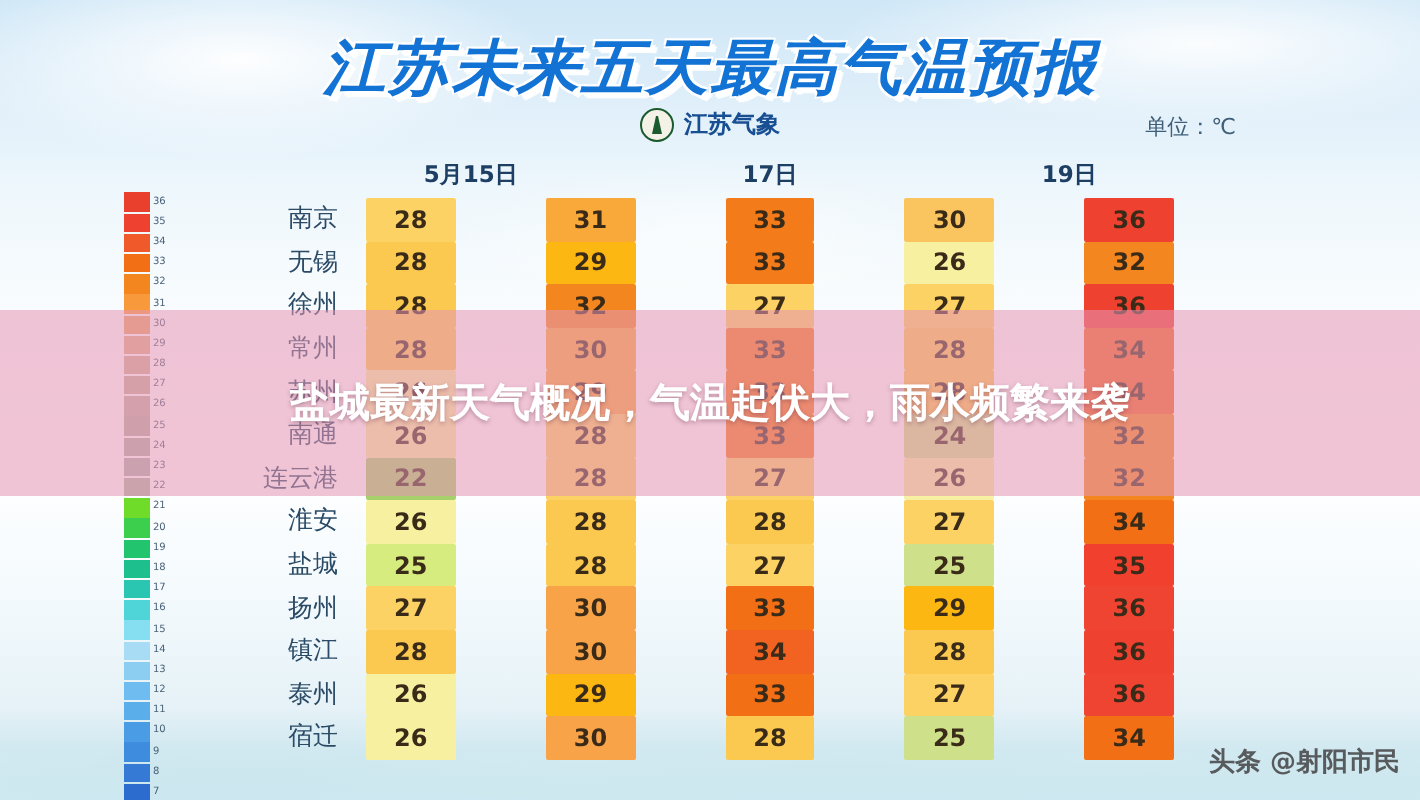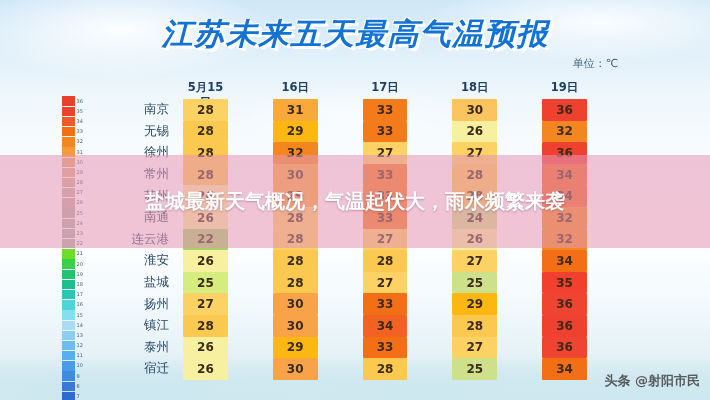--- a/index.html
+++ b/index.html
@@ -140,20 +140,24 @@
 </head>
 <body>
 
 <div id="poster">
 
   <div id="mountains"></div>
   <div id="waterband"></div>
 
   <div id="title">江苏未来五天最高气温预报</div>
 
+  <div id="logo-row">
+    <span id="logo-mark"></span>
+    <span id="logo-text">江苏气象</span>
+  </div>
 
   <div id="unit">单位：℃</div>
 
   <div id="legend">
       <div class="lseg">
         <div class="lsw" style="background: rgb(232, 64, 44);"></div>
         <div class="lnum">36</div>
       </div>
       <div class="lseg">
         <div class="lsw" style="background: rgb(238, 65, 48);"></div>
@@ -271,23 +275,21 @@
         <div class="lsw" style="background: rgb(45, 108, 207);"></div>
         <div class="lnum">7</div>
       </div>
     </div>
 
   <div id="table">
     <div class="hrow">
       <div class="hcity"></div>
       <div class="cellwrap" id="header-dates" style="display: flex;">
           <div class="hdate">5月15日</div>
-          <div class="hdate">16日</div>
           <div class="hdate">17日</div>
-          <div class="hdate">18日</div>
           <div class="hdate">19日</div>
         </div>
     </div>
     <div id="rows">
         <div class="row">
           <div class="city">南京</div>
           <div class="cellwrap">
             <div class="cell" style="background: rgb(251, 210, 99);">28</div>
             <div class="cell" style="background: rgb(249, 169, 58);">31</div>
             <div class="cell" style="background: rgb(244, 123, 26);">33</div>

